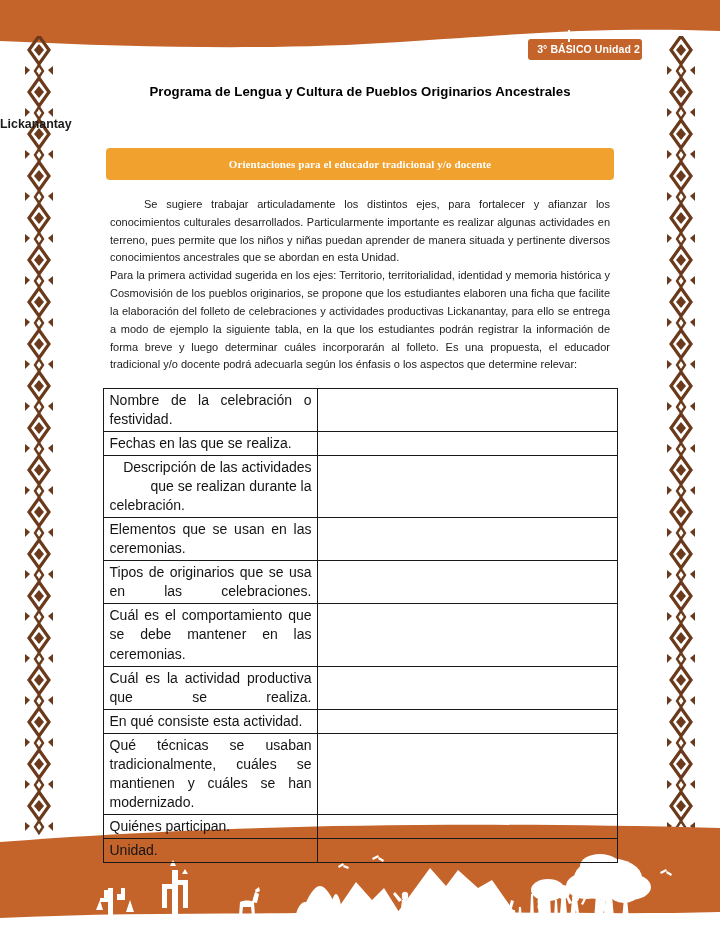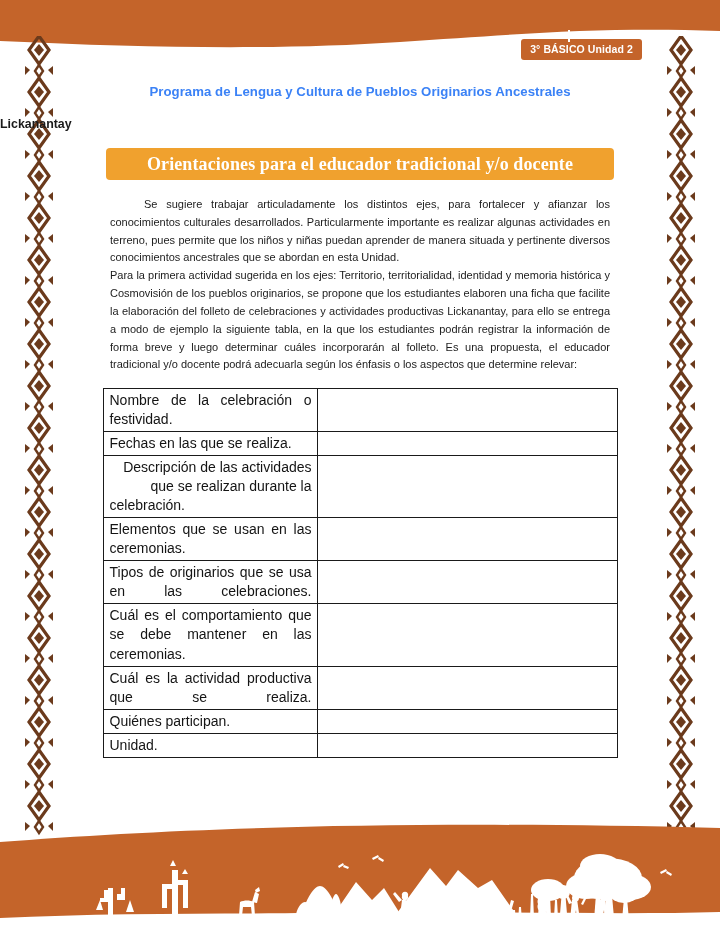--- a/index.html
+++ b/index.html
@@ -29,21 +29,21 @@
   .top-band svg { display: block; }
 
   .grade-badge {
     position: absolute;
     right: 78px;
     top: 39px;
     background: #c4642a;
     color: #ffffff;
     font-size: 10.5px;
     font-weight: bold;
-    padding: 4px 9px 5px 9px;
+    padding: 4px 2px 5px 9px;
     border-radius: 3px;
     letter-spacing: 0.1px;
     white-space: nowrap;
     z-index: 5;
     font-family: "Liberation Sans", sans-serif;
   }
   .badge-stem {
     position: absolute;
     right: 150px;
     top: 30px;
@@ -81,21 +81,21 @@
     position: absolute;
     left: 0; top: 0;
     width: 720px;
     z-index: 8;
   }
   .doc-title {
     margin: 84px 0 0 0;
     text-align: center;
     font-size: 13.2px;
     font-weight: bold;
-    color: #3b82f6;
+    color: #000000;
     letter-spacing: 0.05px;
   }
   .doc-subtitle {
     margin: 18px 0 0 0;
     text-align: left;
     font-size: 12.4px;
     font-weight: bold;
     color: #1a1a1a;
   }
   .orange-bar {
@@ -104,21 +104,21 @@
     height: 32px;
     background: #f0a12e;
     border-radius: 4px;
     display: flex;
     align-items: center;
     justify-content: center;
   }
   .orange-bar-label {
     font-family: "Liberation Serif", serif;
     font-weight: bold;
-    font-size: 18px;
+    font-size: 11px;
     color: #ffffff;
     letter-spacing: 0.1px;
   }
 
   .body-text {
     width: 500px;
     margin: 16px auto 0 auto;
     font-size: 11px;
     line-height: 1.62;
     color: #1c1c1c;
@@ -267,20 +267,28 @@
           </tr>
           <tr>
             <td class="label">Cuál es el comportamiento que se debe mantener en las ceremonias.</td>
             <td class="blank"></td>
           </tr>
           <tr>
             <td class="label">Cuál es la actividad productiva que se realiza.</td>
             <td class="blank"></td>
           </tr>
           <tr>
+            <td class="label plain">En qué consiste esta actividad.</td>
+            <td class="blank"></td>
+          </tr>
+          <tr>
+            <td class="label">Qué técnicas se usaban tradicionalmente, cuáles se mantienen y cuáles se han modernizado.</td>
+            <td class="blank"></td>
+          </tr>
+          <tr>
             <td class="label plain">Quiénes participan.</td>
             <td class="blank"></td>
           </tr>
           <tr>
             <td class="label plain">Unidad.</td>
             <td class="blank"></td>
           </tr>
         </tbody>
     </table>
 

